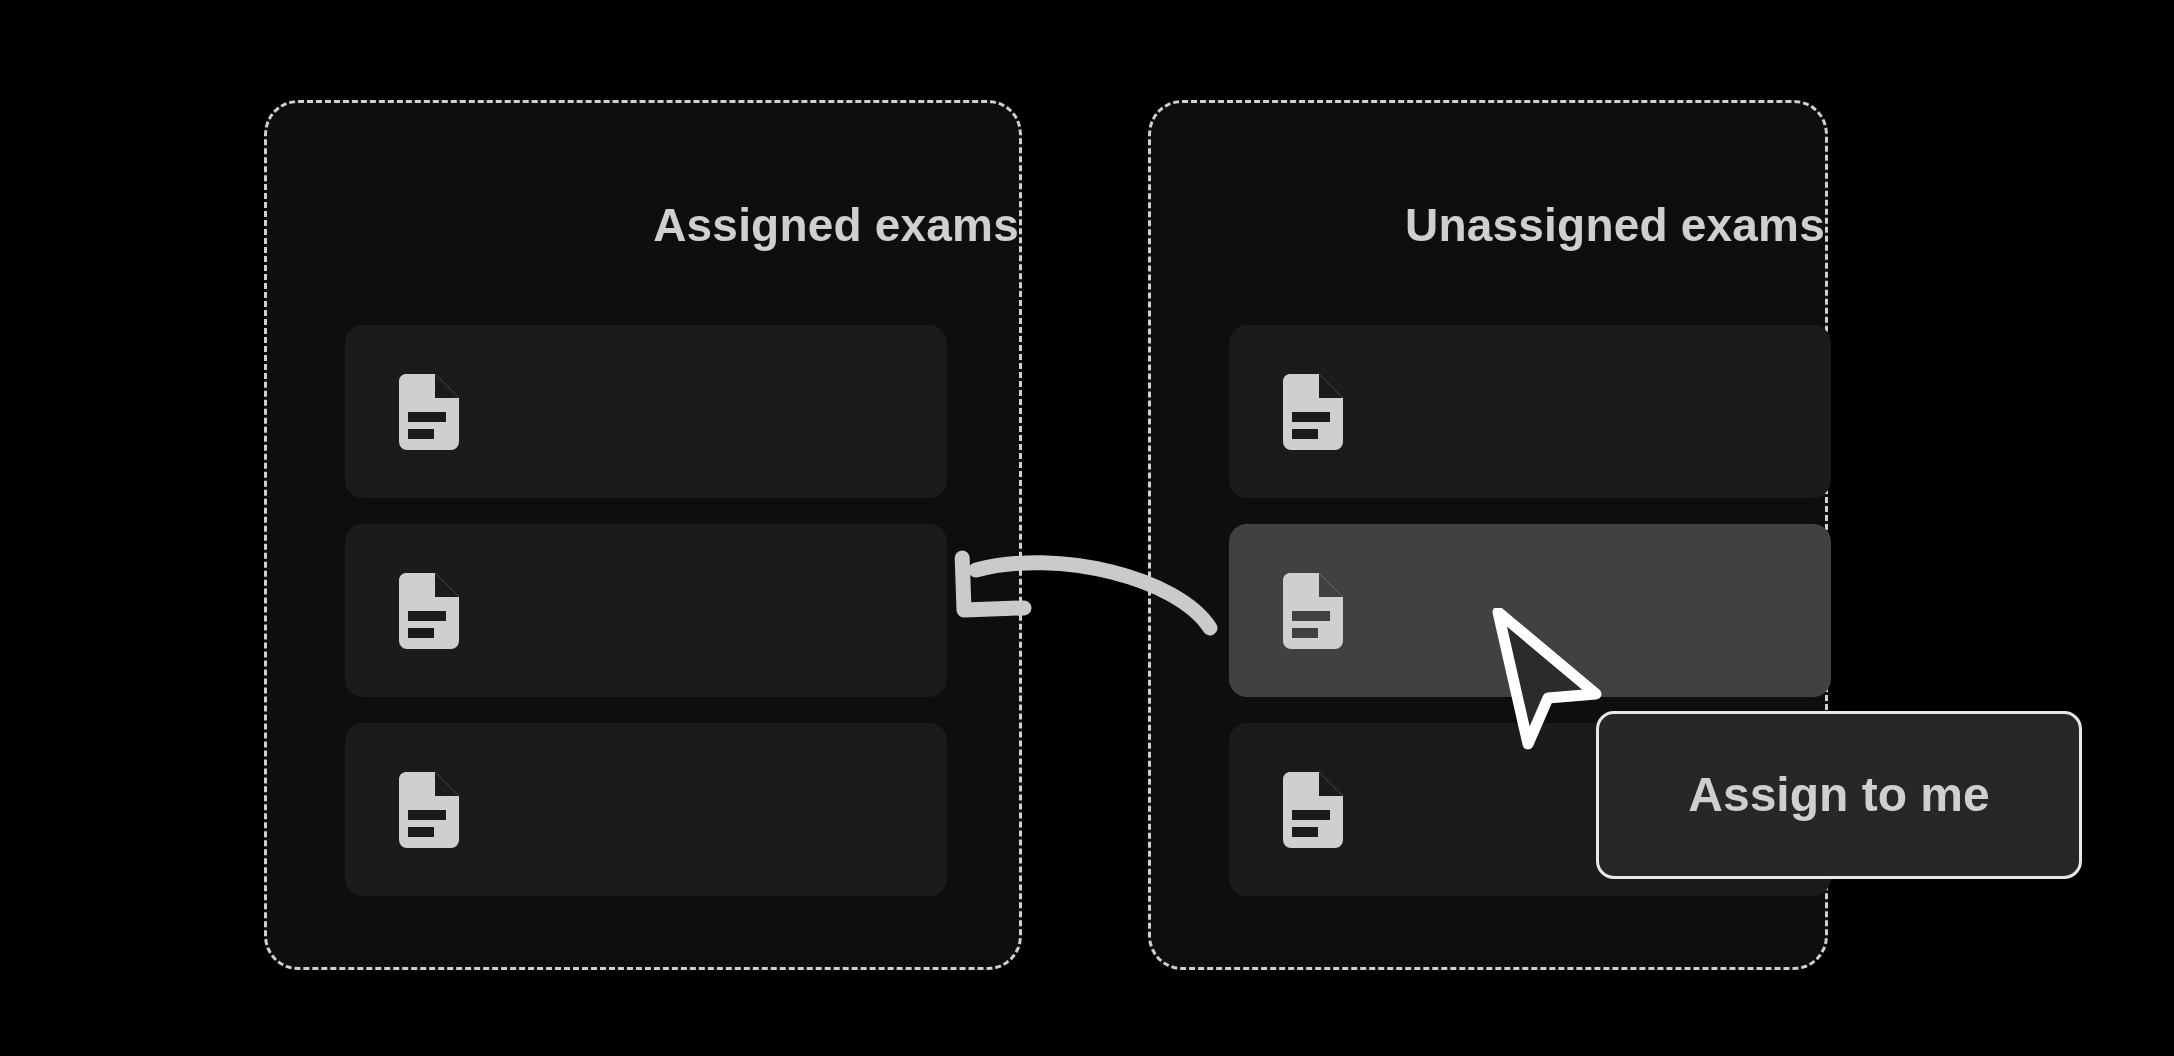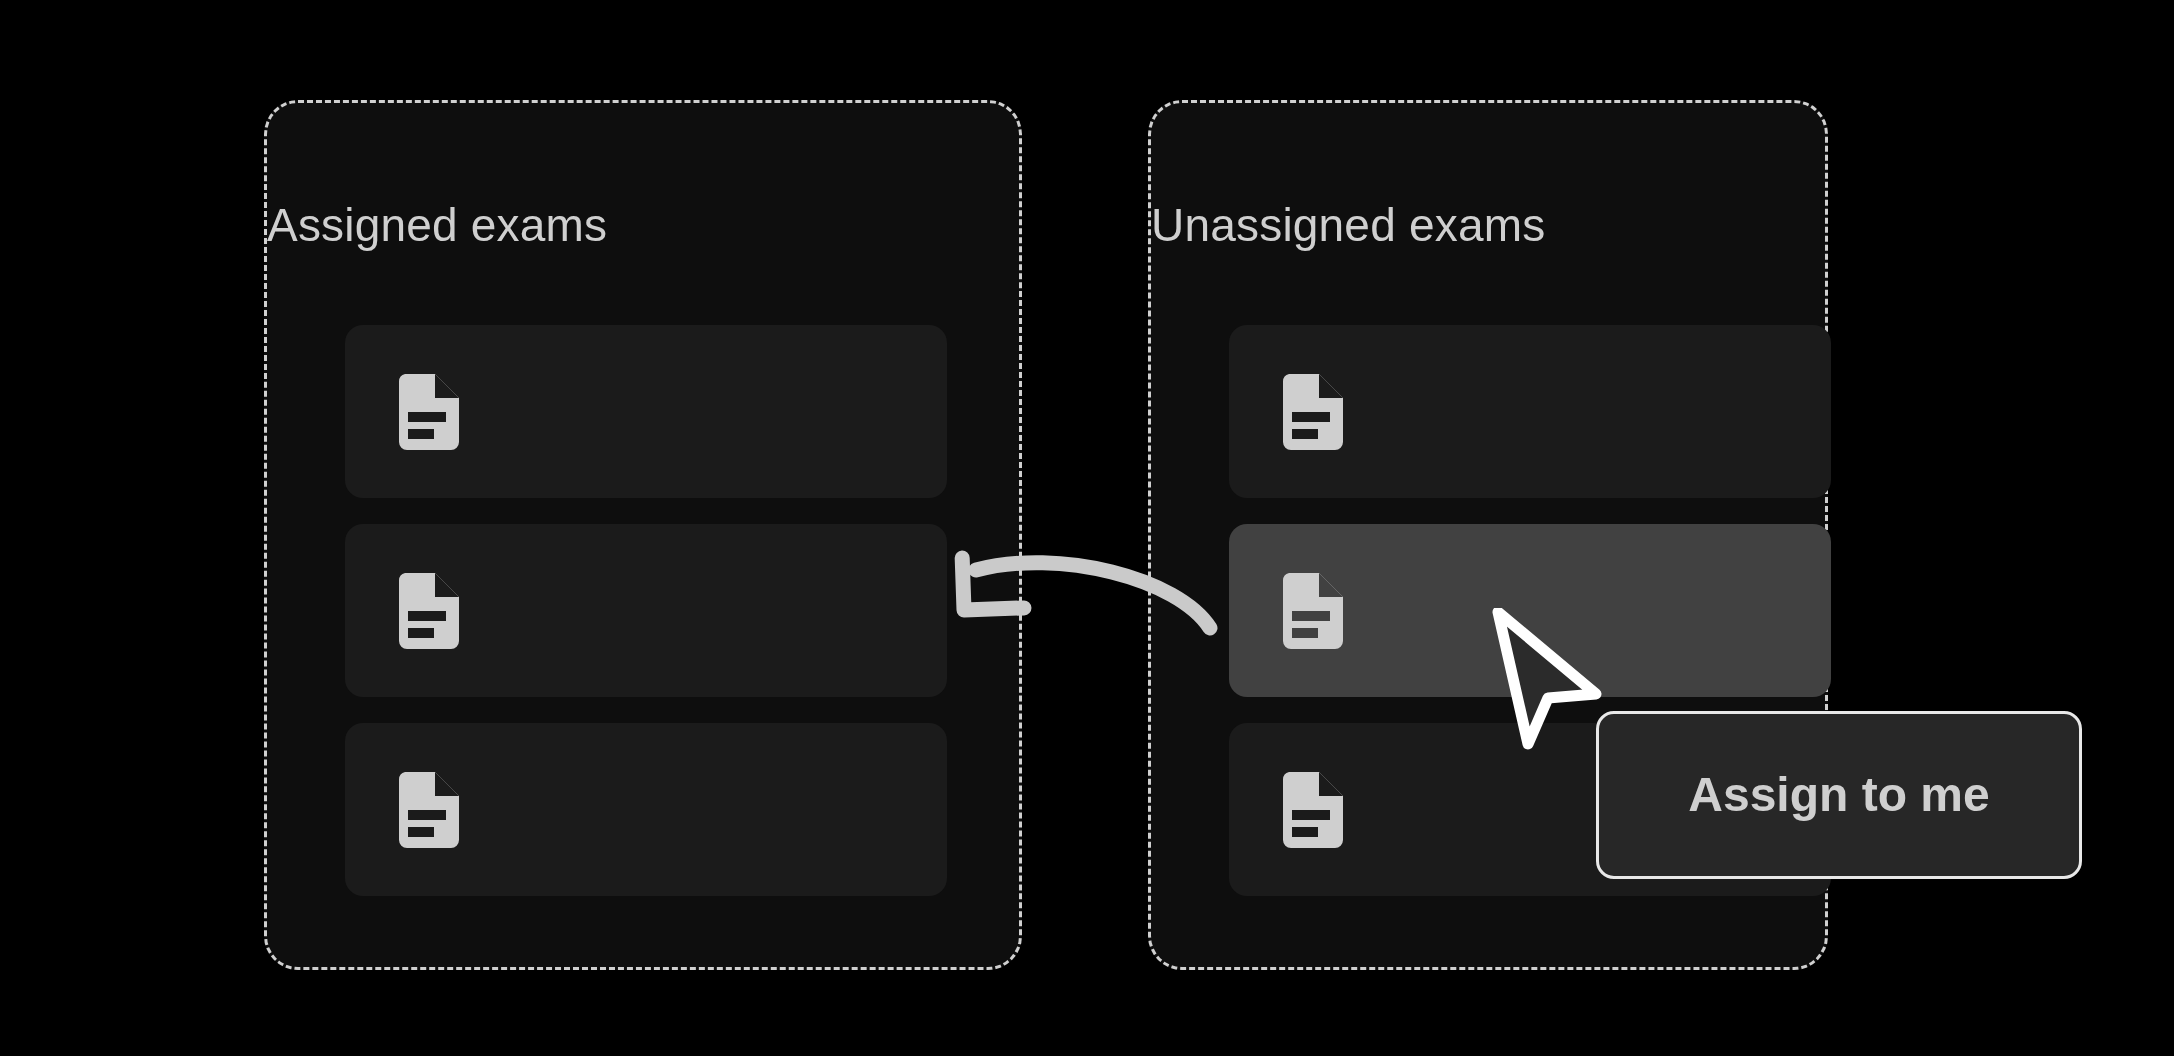--- a/index.html
+++ b/index.html
@@ -40,23 +40,23 @@
     top: 100px;
     width: 680px;
     height: 870px;
   }
 
   .panel-title {
     position: absolute;
     left: 0;
     right: 0;
     top: 59px;
-    text-align: left;
+    text-align: right;
     font-size: 46px;
-    font-weight: normal;
+    font-weight: bold;
     color: #cfcfcf;
     letter-spacing: 0.2px;
     line-height: 1.1;
     white-space: nowrap;
   }
 
   
   .card-list {
     position: absolute;
     left: 78px;

